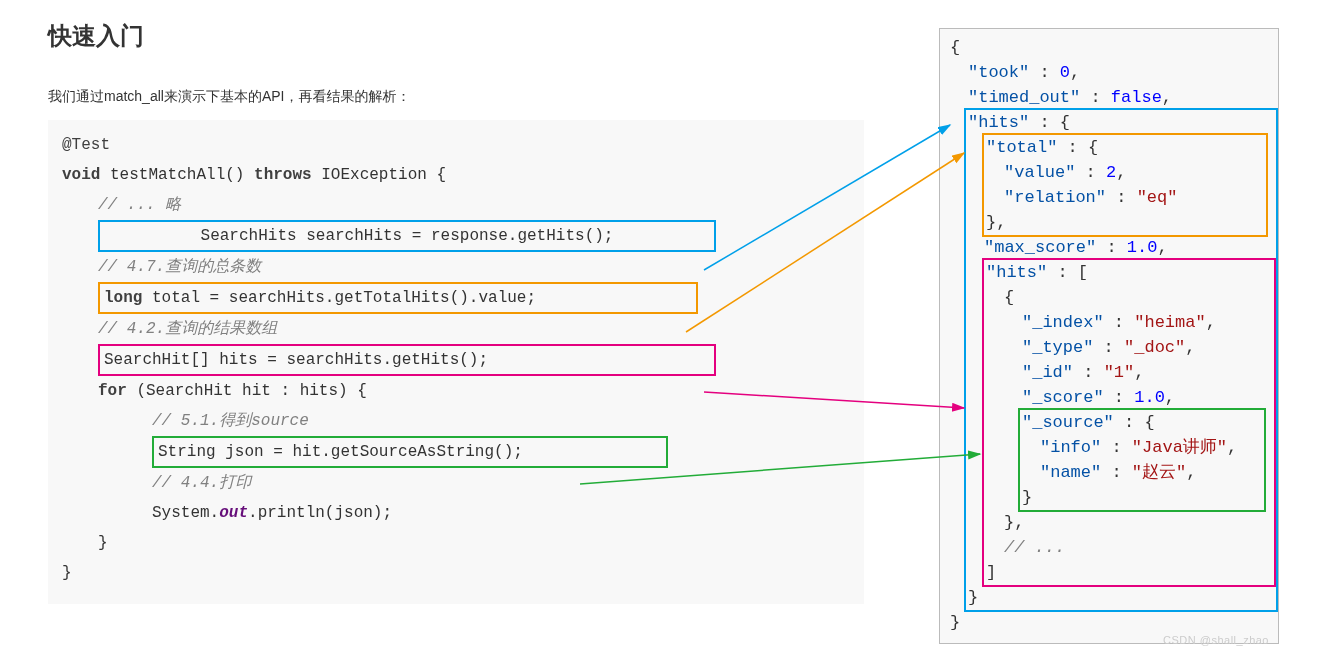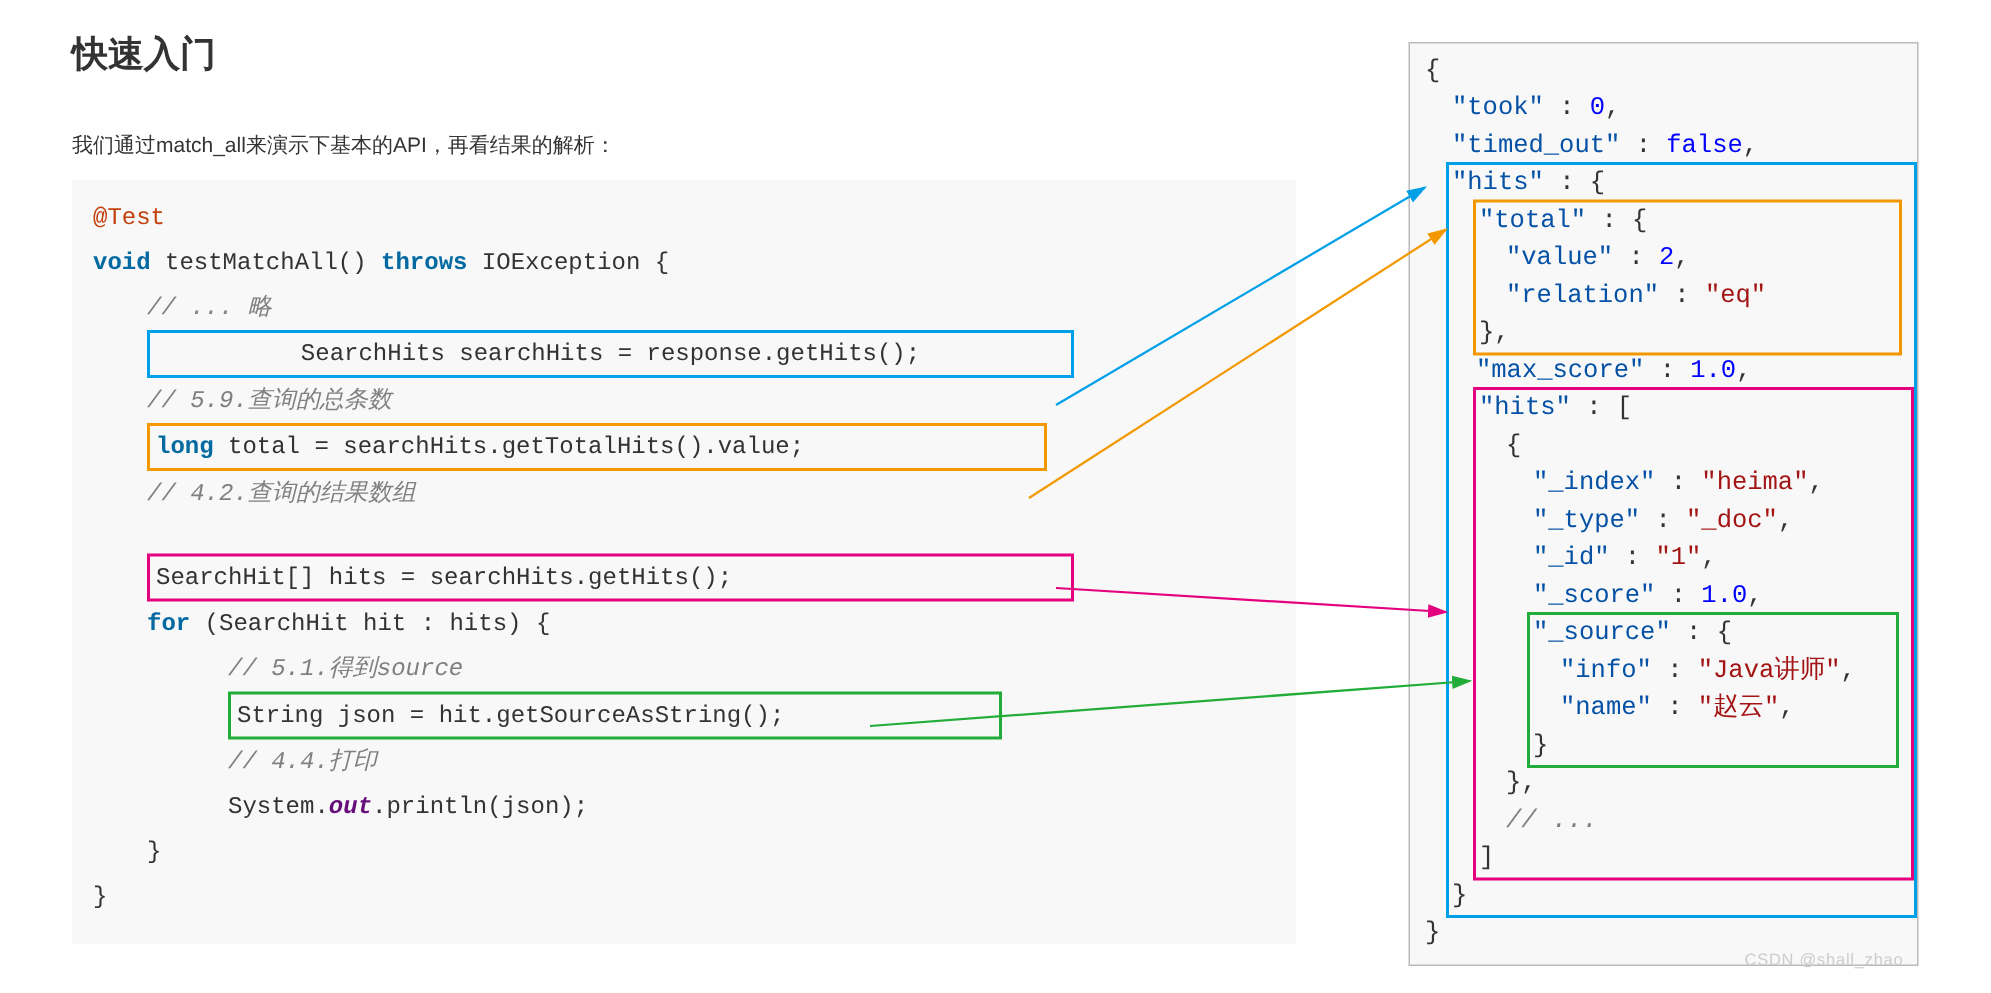--- a/index.html
+++ b/index.html
@@ -44,29 +44,29 @@
     top: -92px;
     width: 340px;
     background: #f8f8f8;
     border: 1px solid #bbb;
     padding: 6px 10px 8px 10px;
     font-family: Consolas, "Courier New", monospace;
     font-size: 17px;
     line-height: 25px;
     box-sizing: border-box;
   }
-  .annot { color: #c2410c; }
-  .kw { color: #0369a1; font-weight: 700; }
+  .annot { color: #404040; }
+  .kw { color: #404040; font-weight: 700; }
   .cm { font-style: italic; color: #808080; }
   .m1 { padding-left: 0; }
   .p2 { padding-left: 36px; }
   .p4 { padding-left: 90px; }
   .box-blue   { border: 2px solid #00a0e9; display:inline-block; padding:1px 4px; width:618px; box-sizing:border-box; margin-left:36px; line-height:26px;text-align:center;}
   .box-orange { border: 2px solid #f39800; display:inline-block; padding:1px 4px; width:600px; box-sizing:border-box; margin-left:36px; line-height:26px;}
-  .box-pink   { border: 2px solid #e4007f; display:inline-block; padding:1px 4px; width:618px; box-sizing:border-box; margin-left:36px; line-height:26px;margin-top:25px;}
+  .box-pink   { border: 2px solid #e4007f; display:inline-block; padding:1px 4px; width:618px; box-sizing:border-box; margin-left:36px; line-height:26px;}
   .box-green  { border: 2px solid #22ac38; display:inline-block; padding:1px 4px; width:516px; box-sizing:border-box; margin-left:90px; line-height:26px;}
   .out-italic { font-style: italic; font-weight:700; color:#660e7a;}
   
   .jk { color: #0451a5; }   
   .jn { color: #0000ff; }   
   .js { color: #a31515; }   
   .jp { color: #333; }
   .jcm { color: #808080; font-style: italic; }
   
   .jb-blue   { border:2px solid #00a0e9; margin: -2px; padding:0 2px;}
@@ -86,21 +86,21 @@
 
 <div class="container">
 
   <div class="code-block">
     <div class="m1"><span class="annot">@Test</span></div>
     <div class="m1">
       <span class="kw">void</span><span> testMatchAll() </span><span class="kw">throws</span><span> IOException {</span>
     </div>
     <div class="p2"><span class="cm">// ... 略</span></div>
     <div><span class="box-blue">SearchHits searchHits = response.getHits();</span></div>
-    <div class="p2"><span class="cm">// 5.9.查询的总条数</span></div>
+    <div class="p2"><span class="cm">// 4.7.查询的总条数</span></div>
     <div><span class="box-orange"><span class="kw">long</span><span> total = searchHits.getTotalHits().value;</span></span></div>
     <div class="p2"><span class="cm">// 4.2.查询的结果数组</span></div>
     <div><span class="box-pink">SearchHit[] hits = searchHits.getHits();</span></div>
     <div class="p2"><span class="kw">for</span><span> (SearchHit hit : hits) {</span></div>
     <div class="p4"><span class="cm">// 5.1.得到source</span></div>
     <div><span class="box-green">String json = hit.getSourceAsString();</span></div>
     <div class="p4"><span class="cm">// 4.4.打印</span></div>
     <div class="p4"><span>System.</span><span class="out-italic">out</span><span>.println(json);</span></div>
     <div class="p2"><span>}</span></div>
     <div class="m1"><span>}</span></div>

